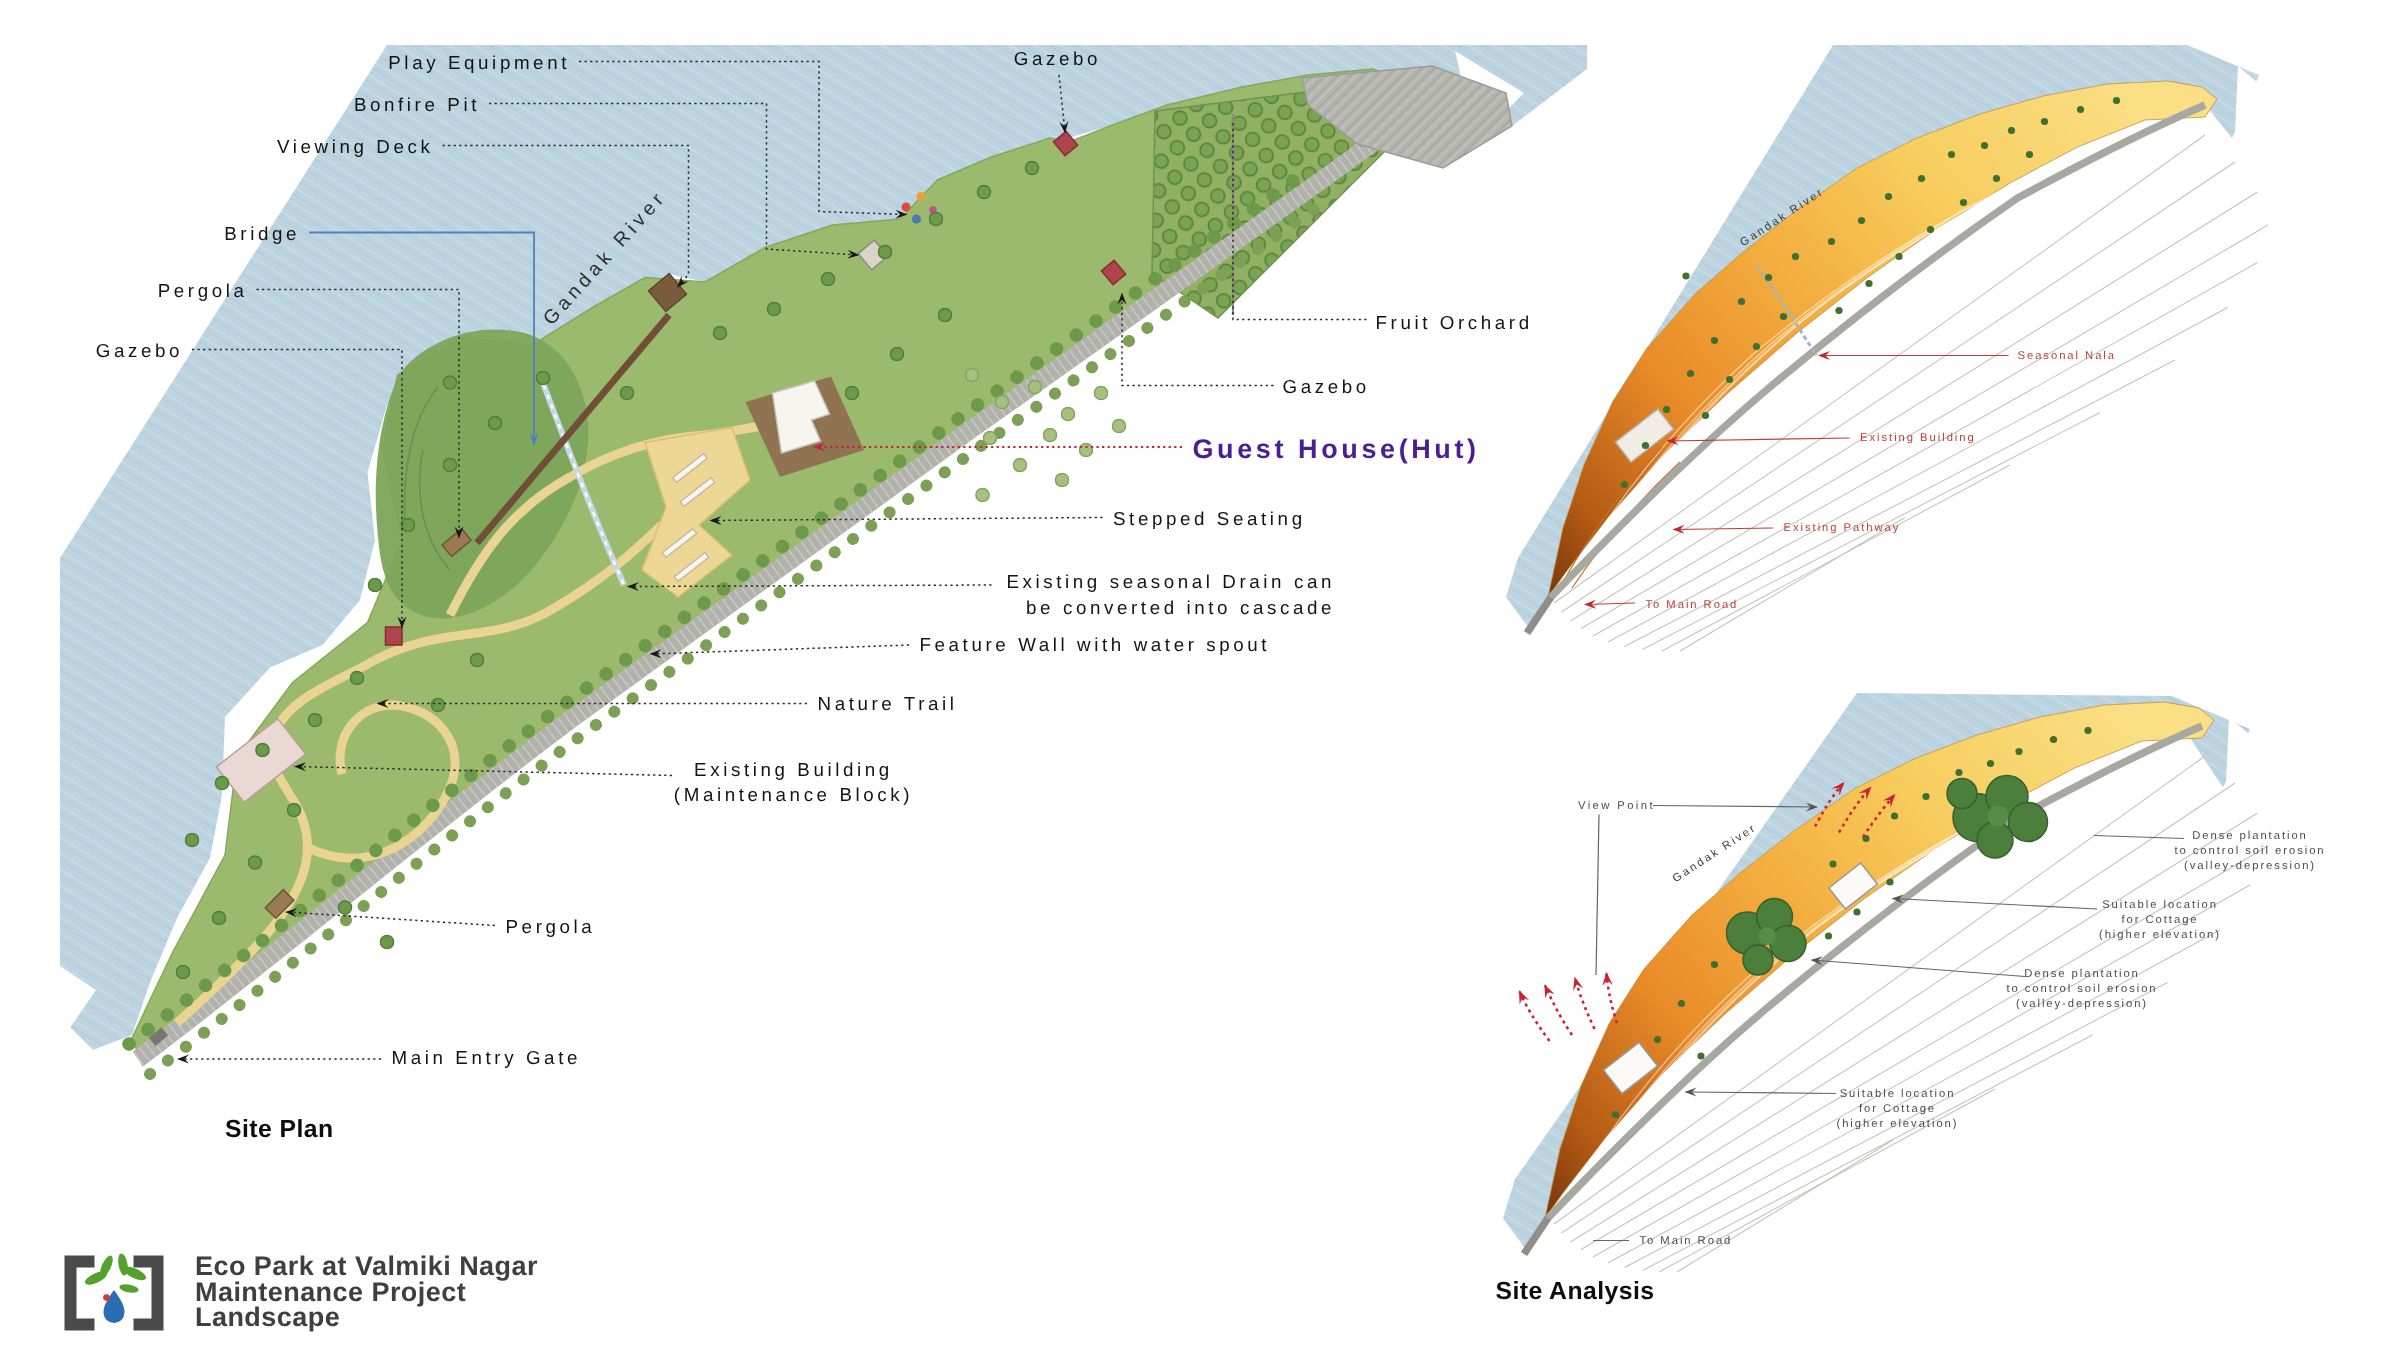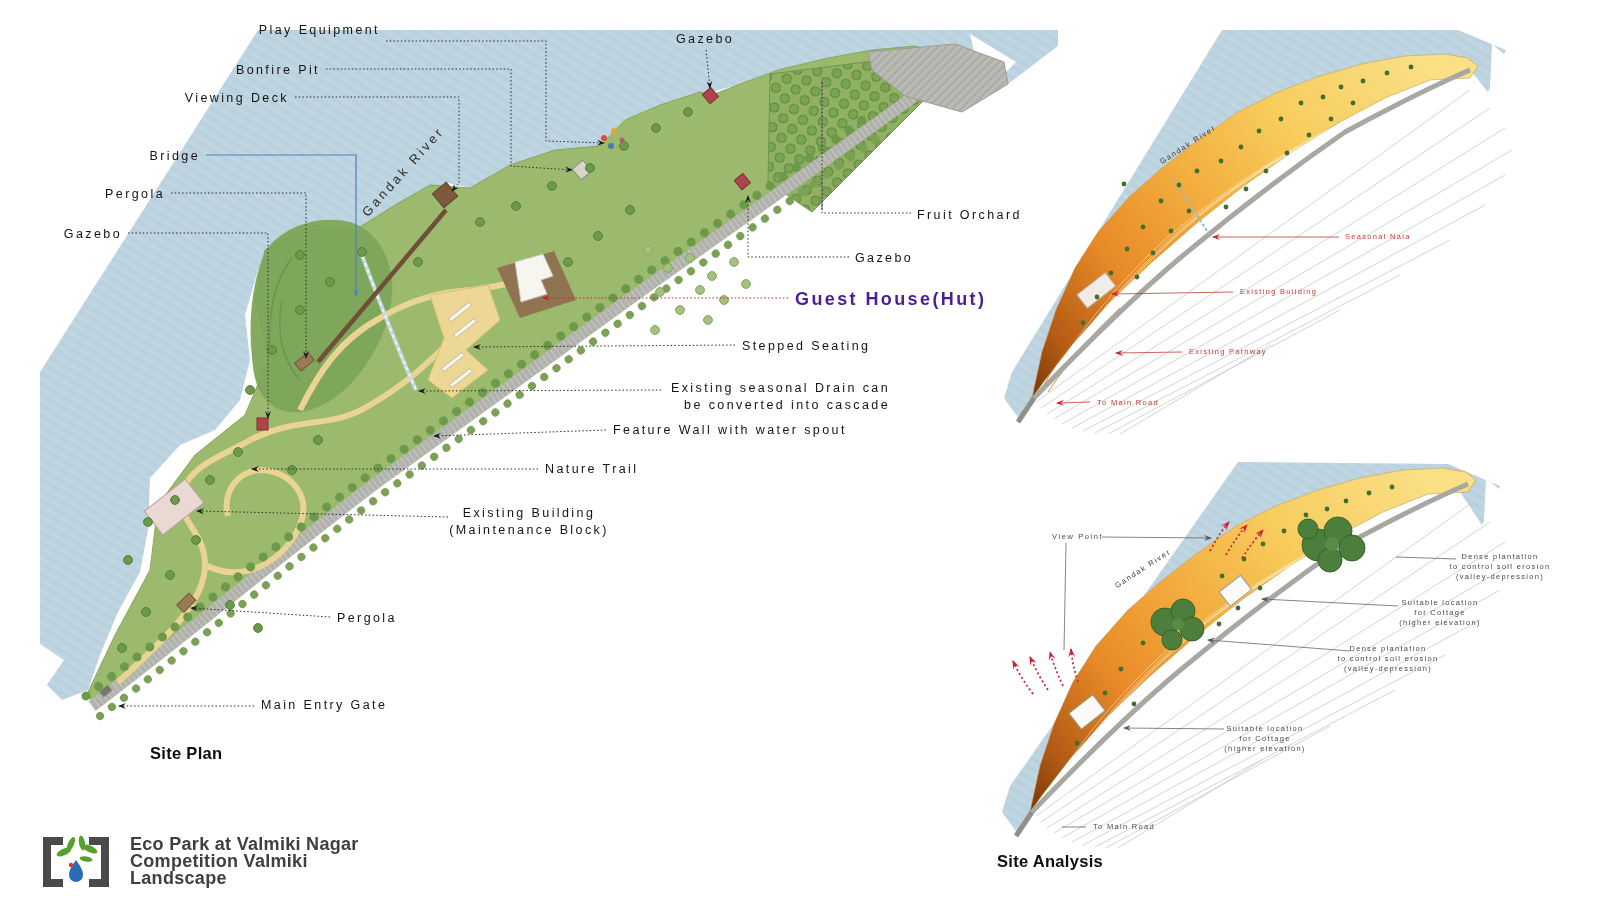--- a/index.html
+++ b/index.html
@@ -373,21 +373,21 @@
       <ellipse cx="31" cy="10" rx="7.5" ry="3" transform="rotate(-65 31 10)"></ellipse>
       <ellipse cx="42" cy="9" rx="7.5" ry="3" transform="rotate(-100 42 9)"></ellipse>
       <ellipse cx="50" cy="15" rx="8" ry="3.2" transform="rotate(25 50 15)"></ellipse>
       <ellipse cx="46" cy="25" rx="6.5" ry="2.6" transform="rotate(10 46 25)"></ellipse>
     </g>
     <path d="M36,26 C30,34 29,38 29,41 a7,7 0 0 0 14,0 c0,-3 -1,-7 -7,-15 Z" fill="#2a6db5"></path>
     <circle cx="31" cy="31" r="2.2" fill="#d13b30"></circle>
   </g>
 </svg>
 
-<div class="lbl ra" style="left:200px;top:22px;width:180px">Play Equipment</div>
+<div class="lbl ra" style="left:200px;top:34px;width:180px">Play Equipment</div>
 <div class="lbl ra" style="left:140px;top:62px;width:180px">Bonfire Pit</div>
 <div class="lbl ra" style="left:109px;top:90px;width:180px">Viewing Deck</div>
 <div class="lbl ra" style="left:60px;top:148px;width:140px">Bridge</div>
 <div class="lbl ra" style="left:25px;top:186px;width:140px">Pergola</div>
 <div class="lbl ra" style="left:2px;top:226px;width:120px">Gazebo</div>
 <div class="lbl ctr" style="left:655px;top:31px;width:100px">Gazebo</div>
 <div class="lbl" style="left:917px;top:207px">Fruit Orchard</div>
 <div class="lbl" style="left:855px;top:250px">Gazebo</div>
 <div class="lbl lbl-red" style="left:795px;top:291px">Guest House(Hut)</div>
 <div class="lbl" style="left:742px;top:338px">Stepped Seating</div>
@@ -419,16 +419,16 @@
 to control soil erosion
 (valley-depression)</div>
 <div class="lbl-sm gray-sm" style="left:1200px;top:724px;width:130px">Suitable location
 for Cottage
 (higher elevation)</div>
 <div class="lbl-sm gray-sm" style="left:1093px;top:822px">To Main Road</div>
 <div class="riverlbl riv-sm" style="left:1103px;top:564px;width:80px;transform:rotate(-33deg)">Gandak River</div>
 <div class="title" style="left:997px;top:852px">Site Analysis</div>
 
 <div class="footer-line" style="left:130px;top:834px">Eco Park at Valmiki Nagar</div>
-<div class="footer-line" style="left:130px;top:851px">Competition Valmiki</div>
+<div class="footer-line" style="left:130px;top:851px">Maintenance Project</div>
 <div class="footer-line" style="left:130px;top:868px">Landscape</div>
 
 </div>
 
 </body></html>

